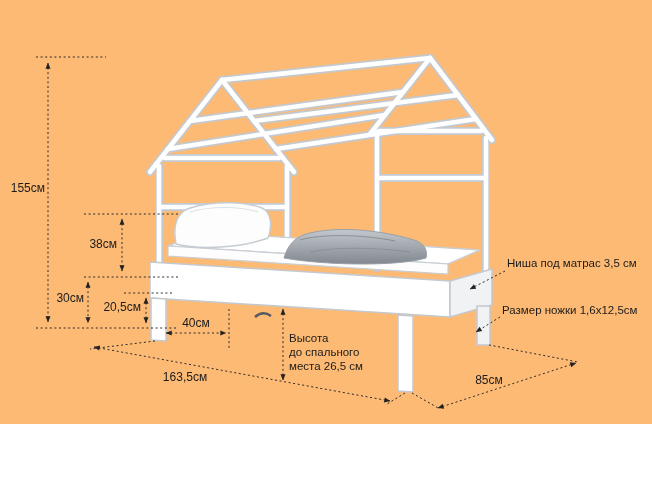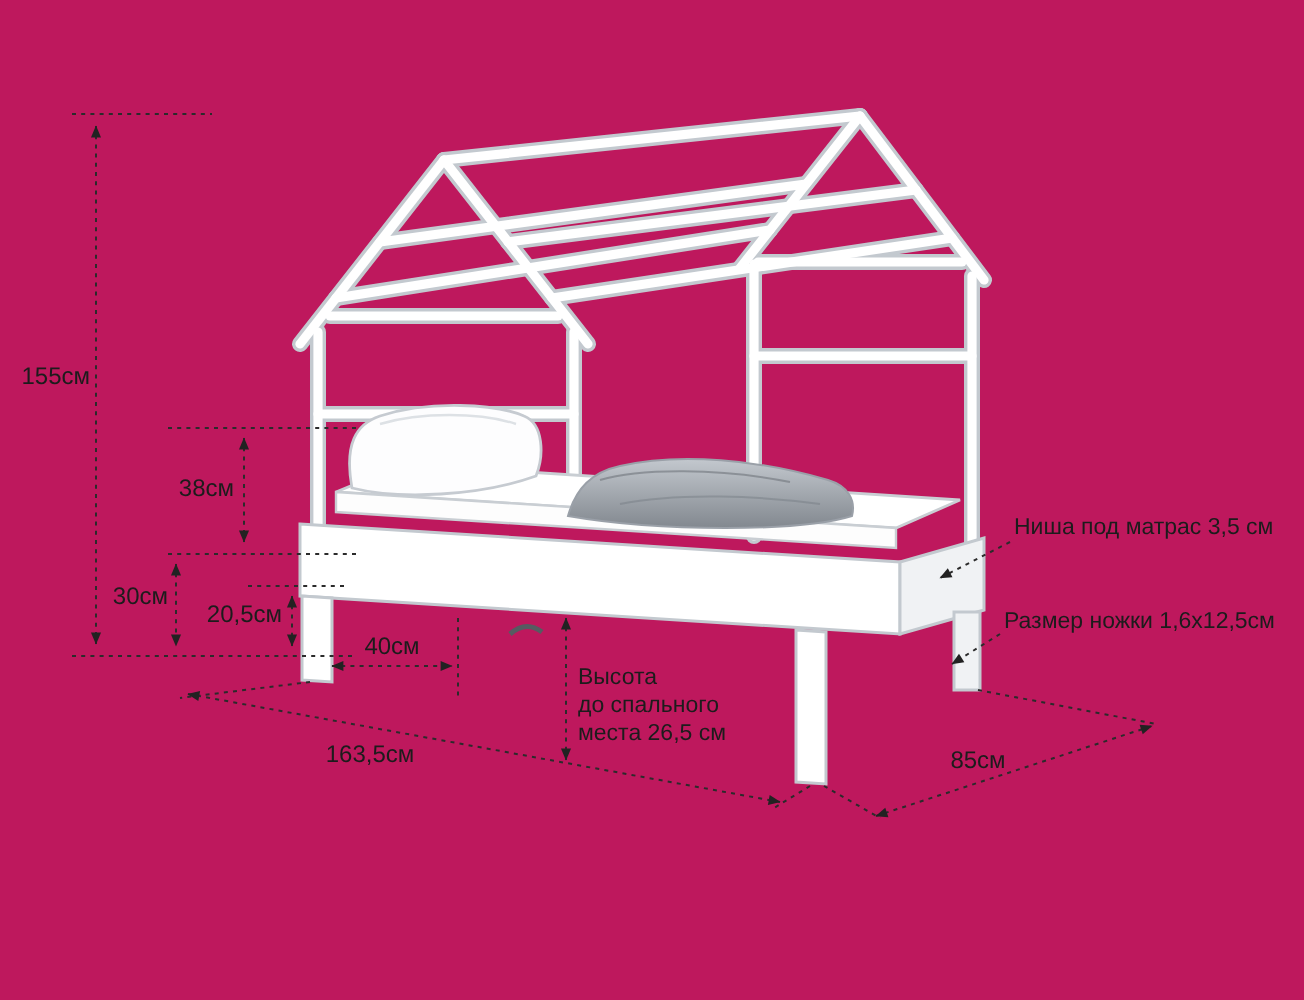--- a/index.html
+++ b/index.html
@@ -1,20 +1,20 @@
 <!DOCTYPE html>
 <html><head>
 <meta charset="utf-8">
 <style>
   html, body { margin: 0; padding: 0; background: #ffffff; }
   .stage {
     position: relative;
     width: 652px;
-    height: 500px;
-    background: #be185d;
+    height: 424px;
+    background: #fdba74;
     overflow: hidden;
     font-family: "Liberation Sans", "DejaVu Sans", sans-serif;
   }
   svg { display: block; }
   text {
     fill: #1c1c1c;
     font-family: "Liberation Sans", "DejaVu Sans", sans-serif;
   }
   .dim-label  { font-size: 12px; }
   .note-label { font-size: 11.5px; }

